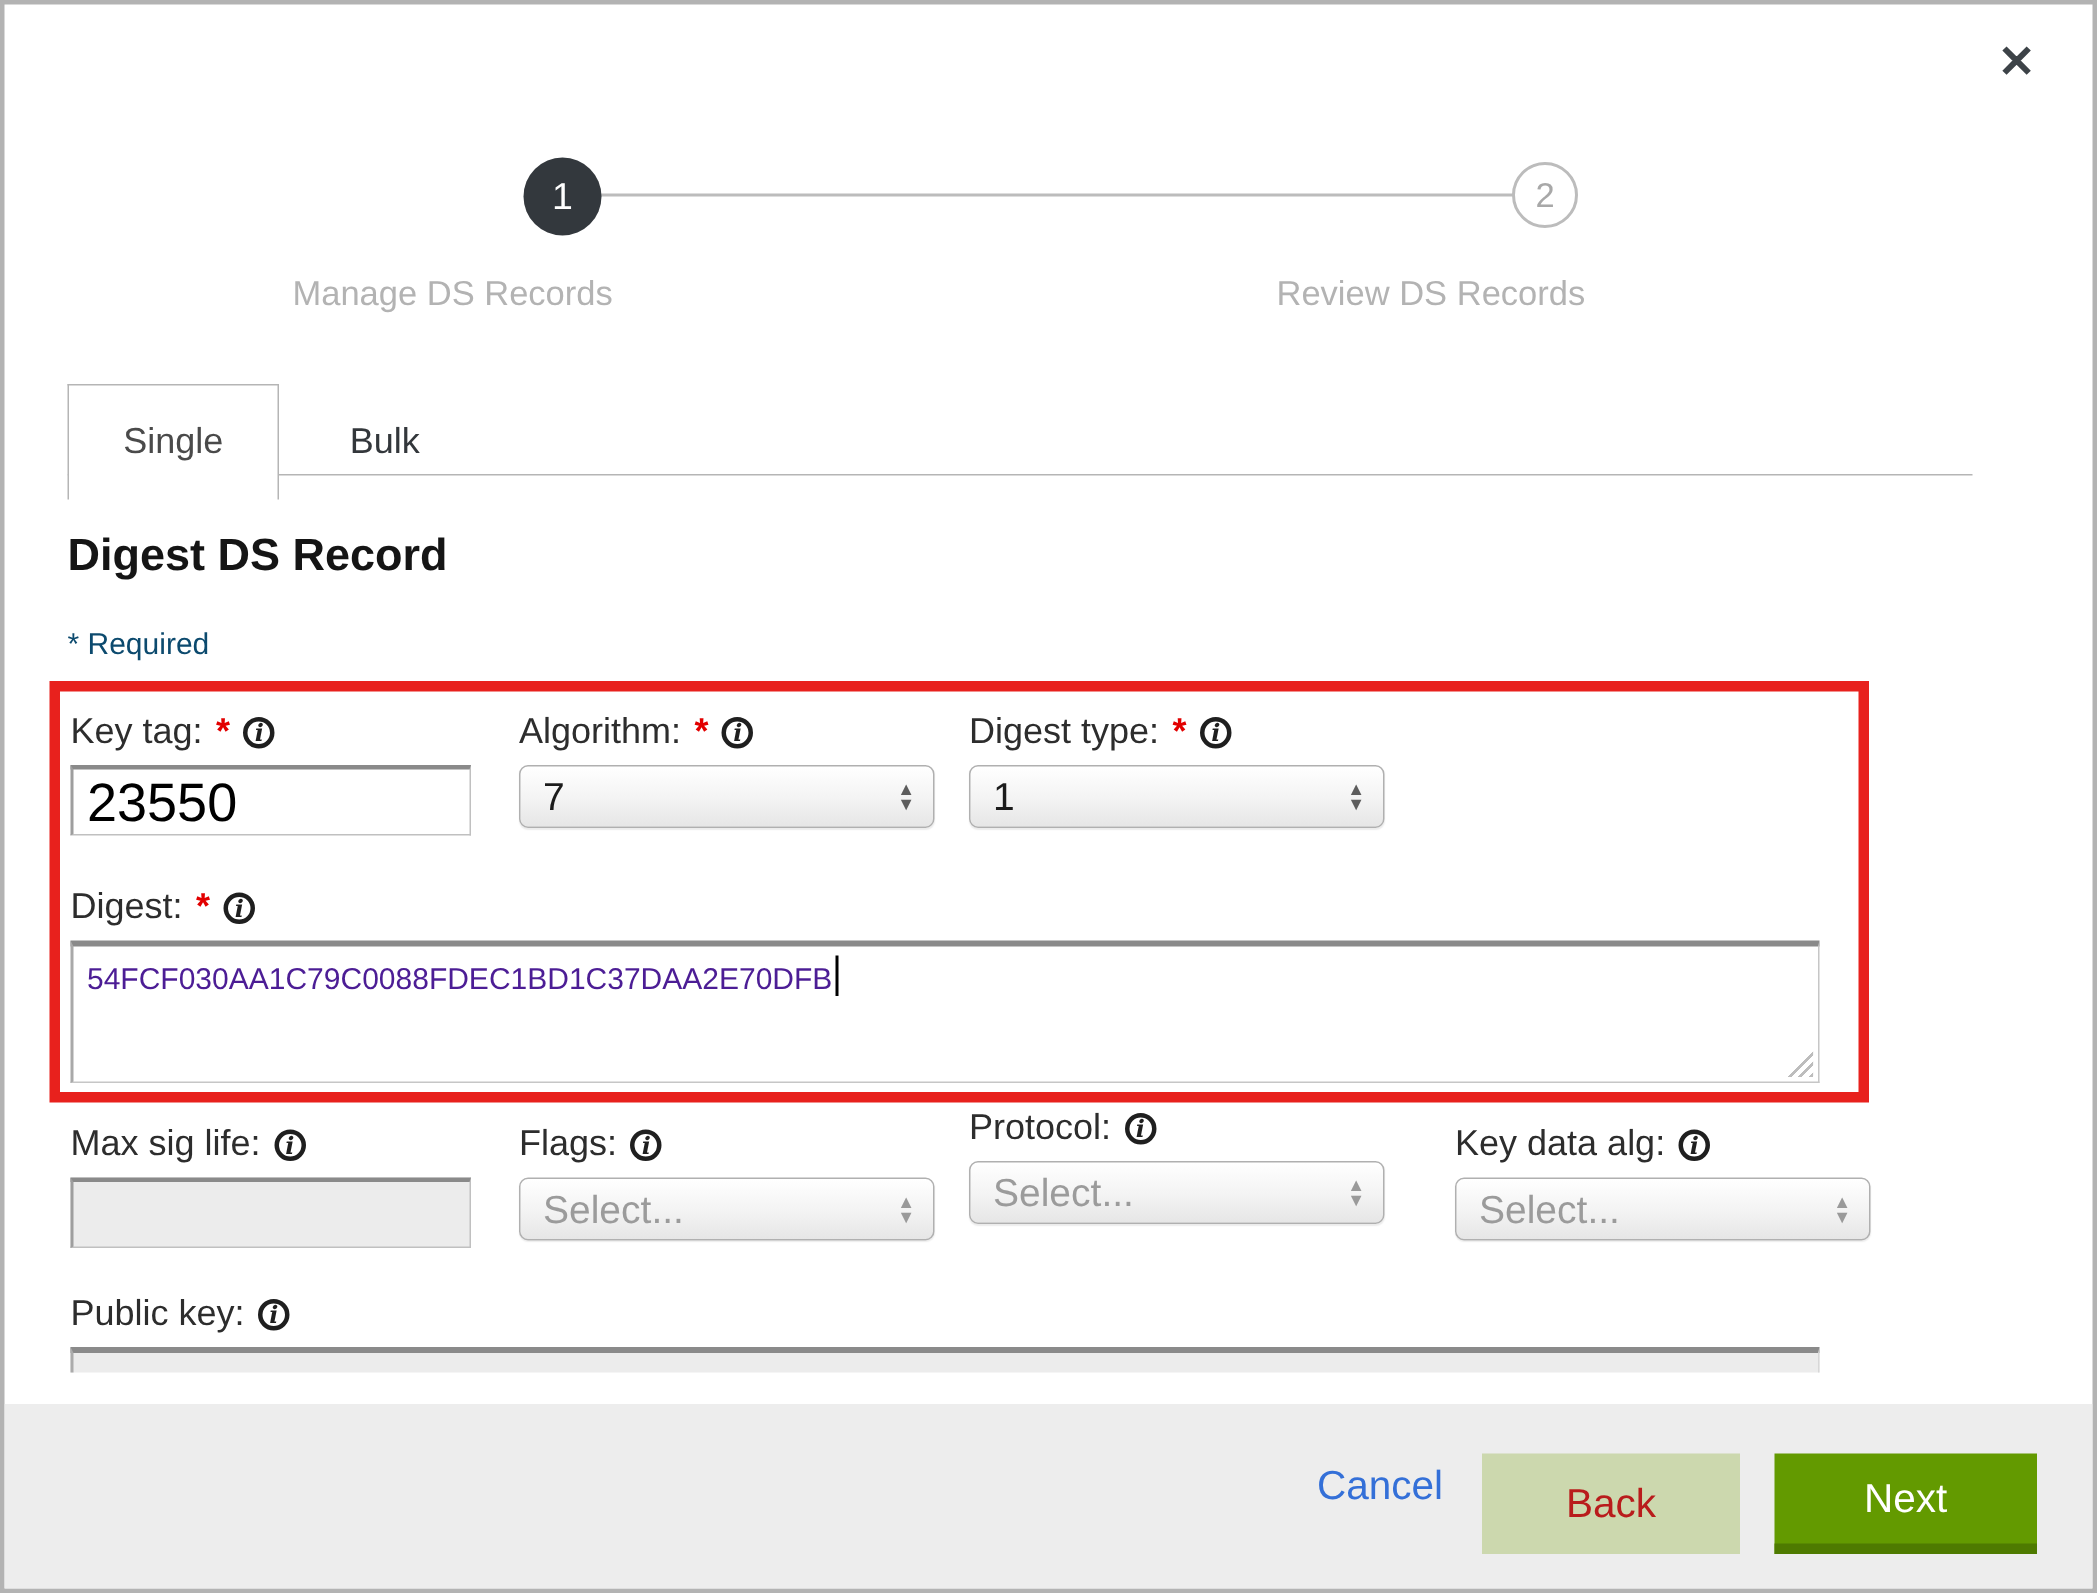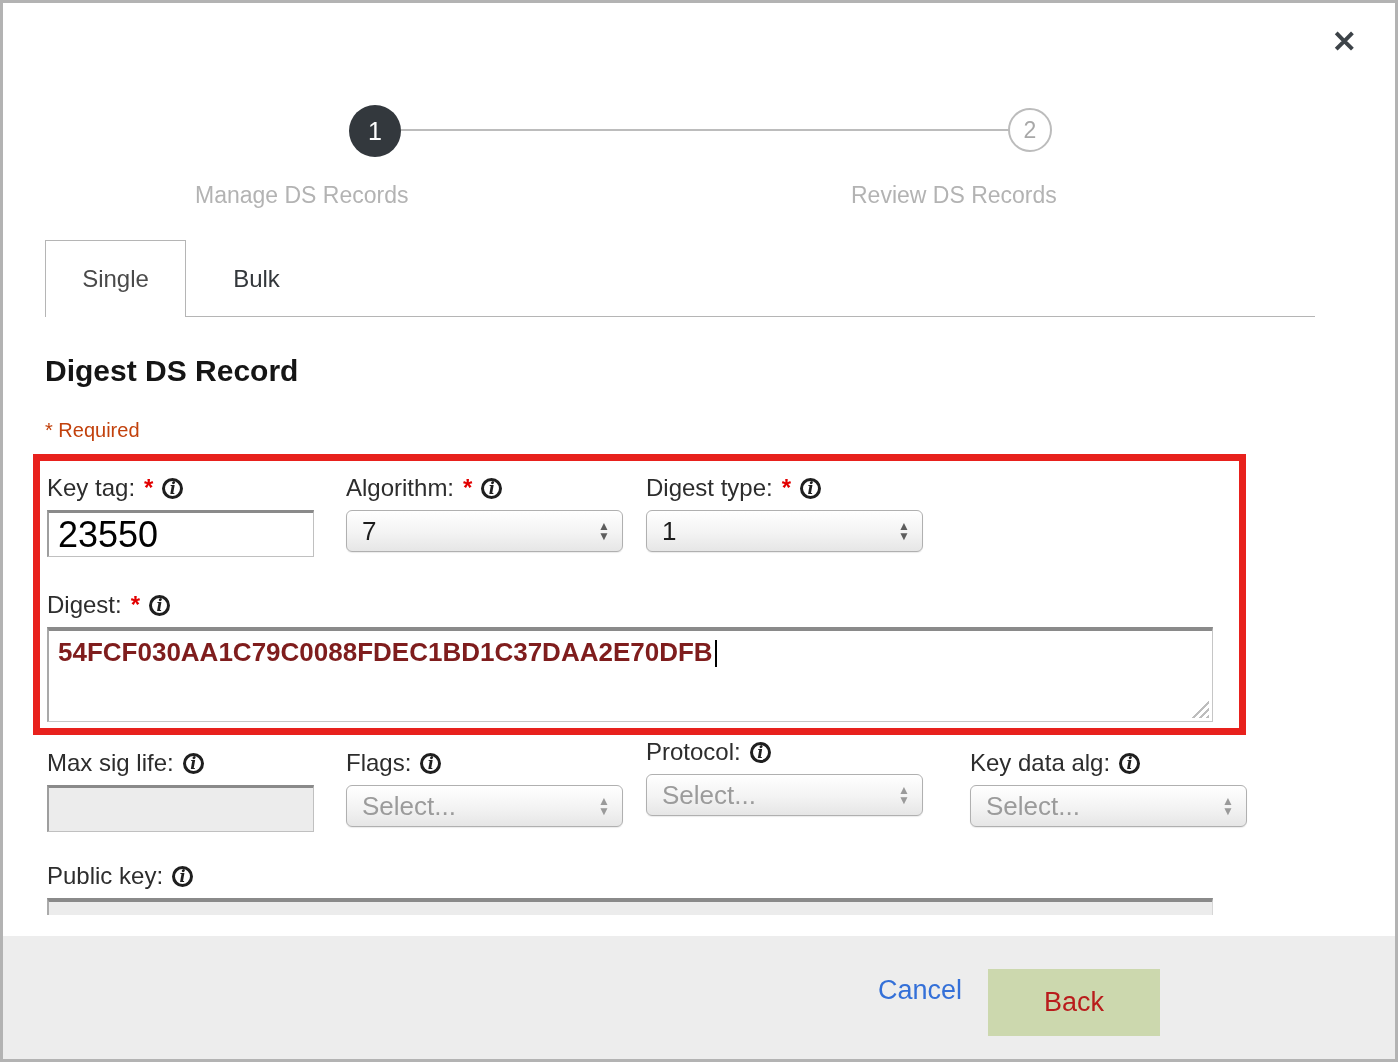--- a/index.html
+++ b/index.html
@@ -17,26 +17,26 @@
   
   .step-line { position:absolute; top:126px; left:372px; width:656px; height:2px; background:#bcbcbc; }
   .step-circle { position:absolute; border-radius:50%; display:flex; align-items:center; justify-content:center; }
   .step-1 { left:346px; top:102px; width:52px; height:52px; background:#33383d; color:#ffffff; font-size:25px; }
   .step-2 { left:1005px; top:105px; width:44px; height:44px; background:#ffffff; border:2px solid #bcbcbc; color:#a8a8a8; font-size:23px; }
   .step-label { position:absolute; width:360px; text-align:left; color:#b3b3b3; font-size:23px; top:179px; }
   .step-label-1 { left:192px; }
   .step-label-2 { left:848px; }
   
   .tab-underline { position:absolute; top:313px; left:42px; width:1270px; height:1px; background:#b5b5b5; z-index:1; }
-  .tab { position:absolute; top:237px; height:77px; width:141px; display:flex; align-items:center; justify-content:center; font-size:24px; cursor:pointer; z-index:2; }
+  .tab { position:absolute; top:253px; height:77px; width:141px; display:flex; align-items:center; justify-content:center; font-size:24px; cursor:pointer; z-index:2; }
   .tab-single { left:42px; background:#fff; border:1px solid #b5b5b5; border-bottom:none; color:#4a4a4a; }
   .tab-bulk { left:183px; color:#33373b; }
   
   .page-title { position:absolute; top:351px; left:42px; font-size:30px; font-weight:bold; color:#151515; }
-  .required-note { position:absolute; top:416px; left:42px; font-size:20px; color:#c2410c; }
+  .required-note { position:absolute; top:416px; left:42px; font-size:20px; color:#0c4a6e; }
   
   .red-box { position:absolute; top:451px; left:30px; width:1213px; height:281px; border:7px solid #e8211d; background:transparent;padding-left:12px; }
   
   .fgroup { position:absolute; }
   .flabel { display:flex; align-items:center; font-size:24px; color:#2d2d2d; height:30px; margin-bottom:7px; white-space:nowrap; }
   .req-star { color:#e20000; font-size:24px; margin-left:9px; font-weight:bold; }
   .info-icon {
     width:21px; height:21px; border:3px solid #1f1f1f; border-radius:50%;
     display:inline-flex; align-items:center; justify-content:center;
     margin-left:9px; font-family:"DejaVu Serif", serif; font-style:italic;
@@ -57,21 +57,21 @@
   }
   .select-value { font-size:26px; color:#1c1c1c; }
   .select-value.placeholder { color:#9b9b9b; }
   .arrows { display:flex; flex-direction:column; align-items:center; }
   .arrows span { font-size:12px; line-height:10px; color:#5d5d5d; }
   .arrows.light span { color:#9a9a9a; }
   
   .digest-area {
     position:relative; width:1166px; height:95px; background:#fff;
     border:1px solid #c6c6c6; border-top:4px solid #8a8a8a; border-left:2px solid #a9a9a9;
-    font-size:26px; padding:6px 9px; color:#7f1d1d; overflow:hidden;font-weight:bold;
+    font-size:20px; padding:6px 9px; color:#4c1d95; overflow:hidden;
   }
   .caret { display:inline-block; width:2px; height:27px; background:#000; margin-left:2px; vertical-align:text-bottom; }
   .resize-grip {
     position:absolute; right:3px; bottom:3px; width:18px; height:18px;
     background:repeating-linear-gradient(135deg, transparent 0 3px, #bdbdbd 3px 5px);
     clip-path:polygon(100% 0, 100% 100%, 0 100%);
   }
   
   .pubkey-sliver {
     position:absolute; top:895px; left:44px; width:1166px; height:17px;
@@ -222,15 +222,16 @@
     <div class="flabel">
       <span>Public key:</span>
       <span class="info-icon">i</span>
     </div>
   </div>
   <div class="pubkey-sliver"></div>
 
   <div class="footer">
     <div class="cancel-link">Cancel</div>
     <div class="btn btn-back">Back</div>
+    <div class="btn btn-next">Next</div>
   </div>
 
 </div>
 
 </body></html>

